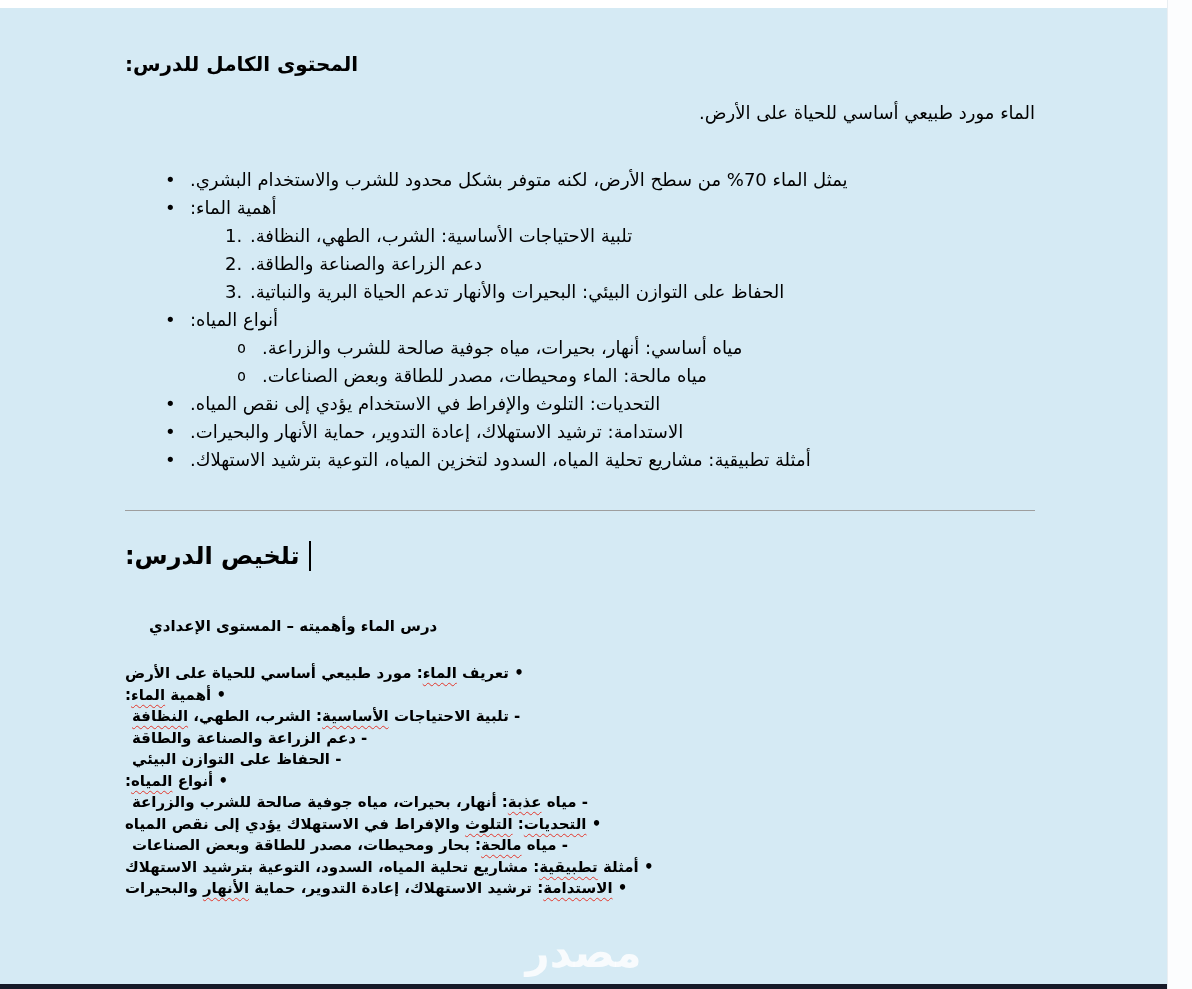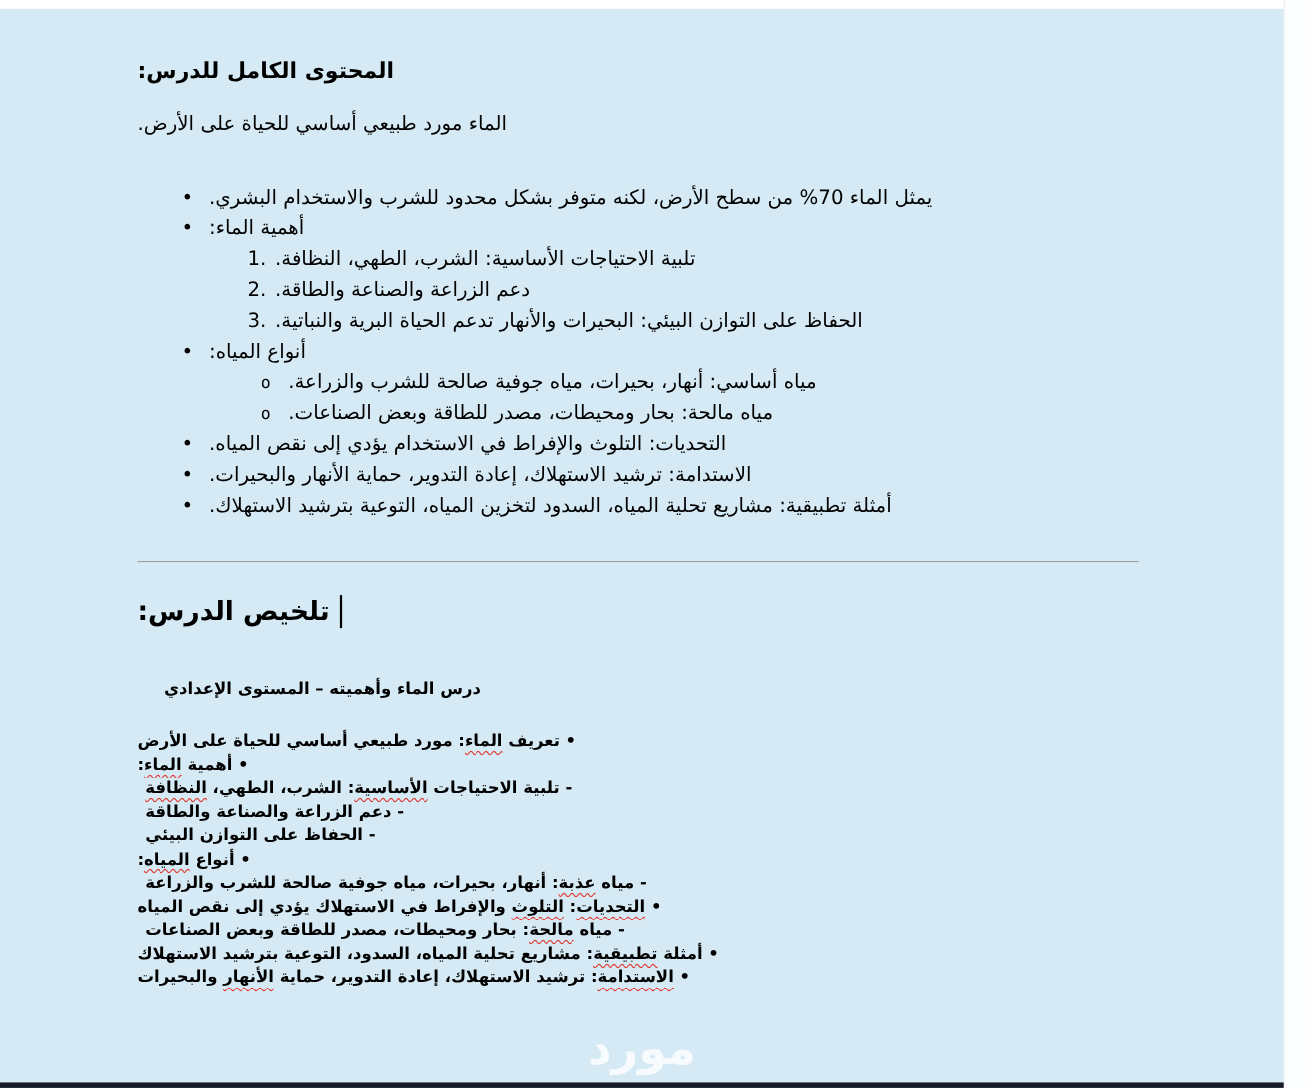--- a/index.html
+++ b/index.html
@@ -33,21 +33,21 @@
   }
   
   .h1 {
     font-size:20px; font-weight:bold;
     direction:rtl; text-align:left;
     line-height:26px;
   }
   .intro {
     margin-top:23px;
     font-size:18px; line-height:26px;
-    direction:rtl; text-align:left;
+    direction:rtl; text-align:right;
   }
   .c-list { margin-top:40px; }
   .c-item {
     display:flex; direction:ltr;
     align-items:flex-start;
     font-size:18px; line-height:28px;
   }
   .c-item .marker { flex:none; width:25px; text-align:left; }
   .c-item.t-b { padding-left:40px; }
   .c-item.t-n { padding-left:100px; }
@@ -140,21 +140,21 @@
       <div class="c-item t-b">
         <span class="marker">•</span>
         <span class="itext">أنواع المياه:</span>
       </div>
       <div class="c-item t-o">
         <span class="marker">o</span>
         <span class="itext">مياه أساسي: أنهار، بحيرات، مياه جوفية صالحة للشرب والزراعة.</span>
       </div>
       <div class="c-item t-o">
         <span class="marker">o</span>
-        <span class="itext">مياه مالحة: بحار ومحيطات، مصدر للطاقة وبعض الصناعات.</span>
+        <span class="itext">مياه مالحة: الماء ومحيطات، مصدر للطاقة وبعض الصناعات.</span>
       </div>
       <div class="c-item t-b">
         <span class="marker">•</span>
         <span class="itext">التحديات: التلوث والإفراط في الاستخدام يؤدي إلى نقص المياه.</span>
       </div>
       <div class="c-item t-b">
         <span class="marker">•</span>
         <span class="itext">الاستدامة: ترشيد الاستهلاك، إعادة التدوير، حماية الأنهار والبحيرات.</span>
       </div>
       <div class="c-item t-b">
@@ -181,13 +181,13 @@
       <div class="s-line"><span>• أنواع </span><span class="wavy">المياه</span><span>:</span></div>
       <div class="s-line ind"><span>- مياه </span><span class="wavy">عذبة</span><span>: أنهار، بحيرات، مياه جوفية صالحة للشرب والزراعة</span></div>
       <div class="s-line"><span>• </span><span class="wavy">التحديات</span><span>: </span><span class="wavy">التلوث</span><span> والإفراط في الاستهلاك يؤدي إلى نقص المياه</span></div>
       <div class="s-line ind"><span>- مياه </span><span class="wavy">مالحة</span><span>: بحار ومحيطات، مصدر للطاقة وبعض الصناعات</span></div>
       <div class="s-line"><span>• أمثلة </span><span class="wavy">تطبيقية</span><span>: مشاريع تحلية المياه، السدود، التوعية بترشيد الاستهلاك</span></div>
       <div class="s-line"><span>• </span><span class="wavy">الاستدامة</span><span>: ترشيد الاستهلاك، إعادة التدوير، حماية </span><span class="wavy">الأنهار</span><span> والبحيرات</span></div>
     </div>
 
 </div>
 
-<div class="watermark">مورد</div>
+<div class="watermark">مصدر</div>
 
 </body></html>

